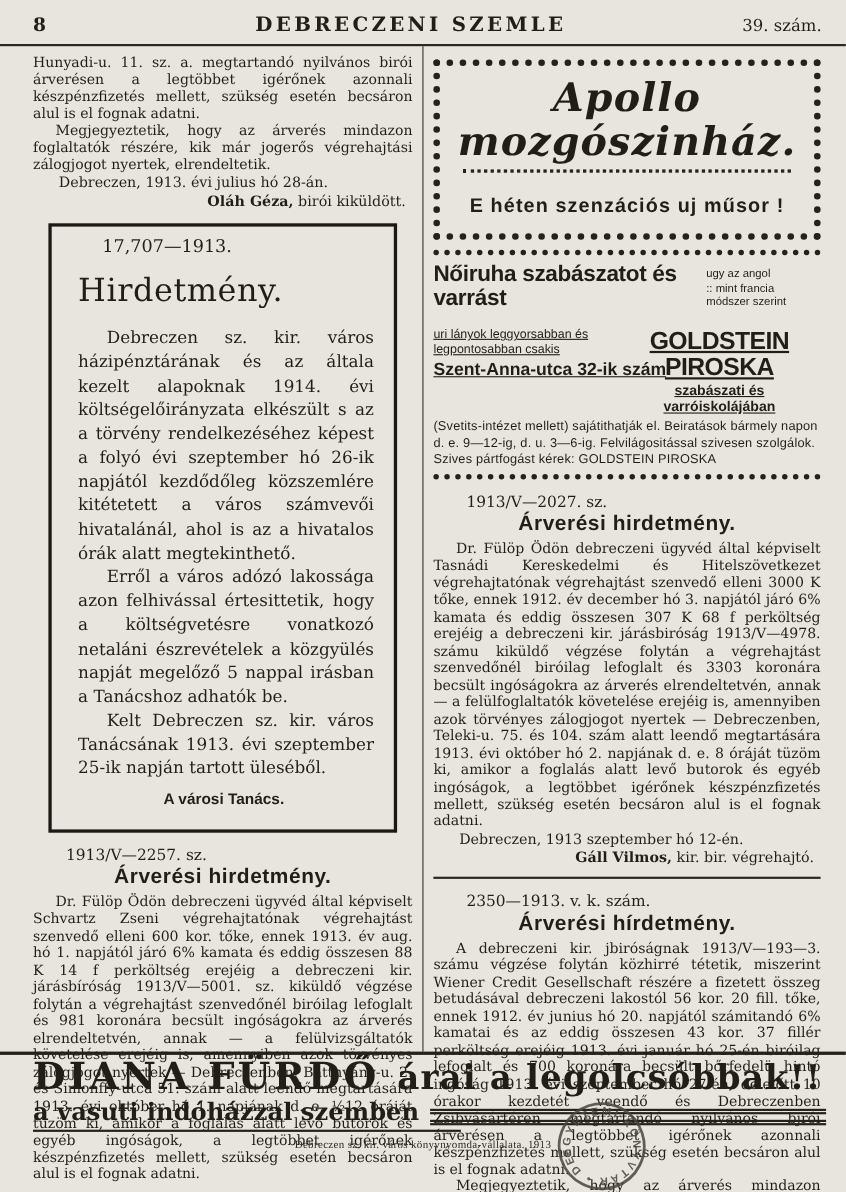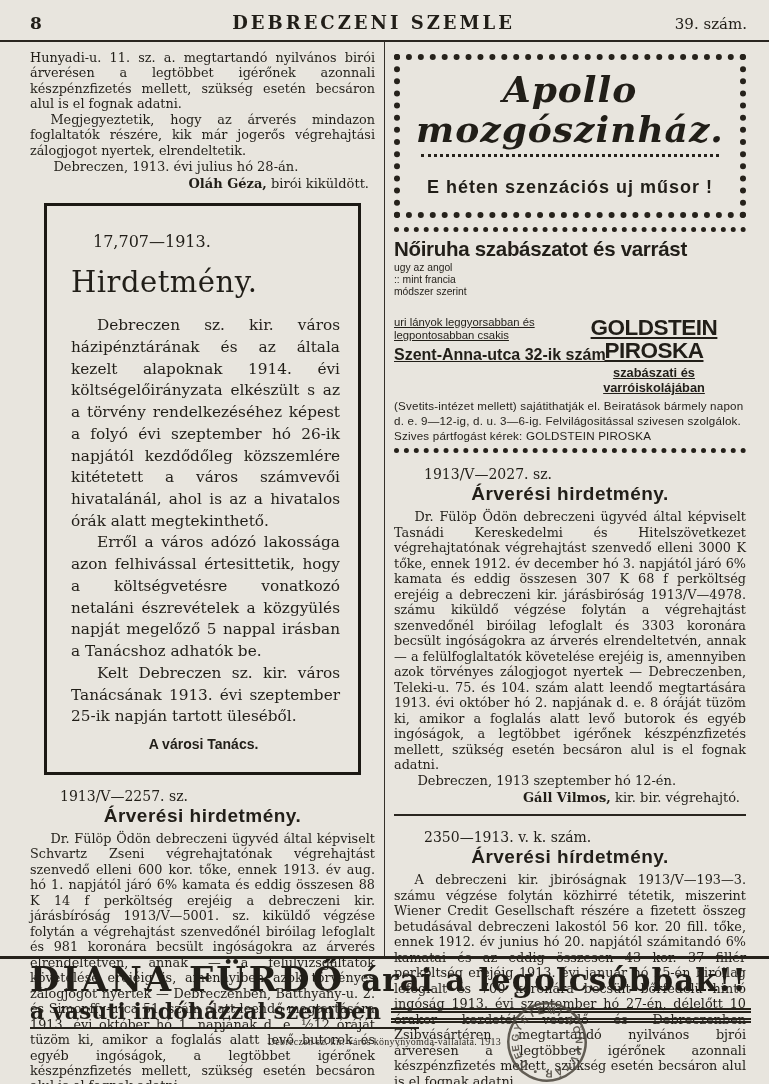--- a/index.html
+++ b/index.html
@@ -25,39 +25,39 @@
   .left-col  { position:absolute; top:50px; left:30px;  width:345px; }
   .right-col { position:absolute; top:54px; left:394px; width:352px; }
 
   p.body-txt { font-size:12.8px; line-height:1.21; text-align:justify; }
   p.indent { text-indent:1.6em; }
   .date-line { font-size:13px; text-indent:1.8em; margin-top:1px; }
   .sig-line { text-align:right; font-size:13px; padding-right:6px; margin-top:2px; }
   .sig-line b { font-size:13px; }
 
   
-  .notice-box { margin:12px 14px 10px 14px; border:3px solid #1c1914; padding:26px 18px 20px 24px; }
+  .notice-box { margin:12px 14px 10px 14px; border:3px solid #1c1914; padding:8px 18px 20px 24px; }
   .box-ref { font-size:16px; margin-left:22px; }
   .box-title { text-align:left; font-size:29px; margin:14px 0 16px; font-weight:normal; letter-spacing:0.5px; }
   .notice-box p { font-size:15.3px; line-height:1.42; text-align:justify; text-indent:1.7em; }
   .box-sig { text-align:center; font-family:Liberation Sans, sans-serif; font-weight:bold; font-size:14px; padding-right:4px; margin-top:8px; }
 
   
   .sec-ref { font-size:14px; margin:13px 0 1px 30px; }
   .sec-title { text-align:center; font-family:"Liberation Sans", sans-serif; font-weight:bold; font-size:19px; letter-spacing:0.5px; margin-bottom:4px; }
 
   
   .apollo { border:6px dotted #26221b; padding:10px 8px 14px; text-align:center; margin-bottom:9px; }
   .apollo-title { font-size:36px; font-style:italic; font-weight:bold; letter-spacing:1px; line-height:1.1; }
   .apollo-div { width:92%; margin:5px auto 20px; border-bottom:3px dotted #26221b; }
   .apollo-sub { font-family:"Liberation Sans", sans-serif; font-weight:bold; font-size:18px; letter-spacing:1px; }
 
   
   .goldstein { border-top:5px dotted #26221b; border-bottom:5px dotted #26221b; padding:6px 0 5px; font-family:"Liberation Sans", sans-serif; }
-  .g-row1 { display:flex; align-items:flex-start;flex-direction:column; }
+  .g-row1 { display:flex; align-items:flex-end; }
   .g-headline { font-weight:bold; font-size:20.5px; letter-spacing:-0.3px; flex:1; line-height:1.05; }
   .g-side { width:104px; font-size:10.3px; line-height:1.2; text-align:left; padding-top:2px; }
   .g-row2 { display:flex; margin-top:17px;text-decoration:underline; }
   .g-left { width:168px; }
   .g-small { font-size:11.3px; line-height:1.2; }
   .g-addr { font-weight:bold; font-size:16px; margin-top:3px; white-space:nowrap; }
   .g-right { flex:1; text-align:center; }
   .g-name { font-weight:bold; font-size:22.5px; letter-spacing:-0.5px; line-height:1.05; }
   .g-school { font-weight:bold; font-size:12.8px; margin-top:2px; }
   .g-details { font-size:11.6px; line-height:1.28; margin-top:4px; letter-spacing:0.2px; }

